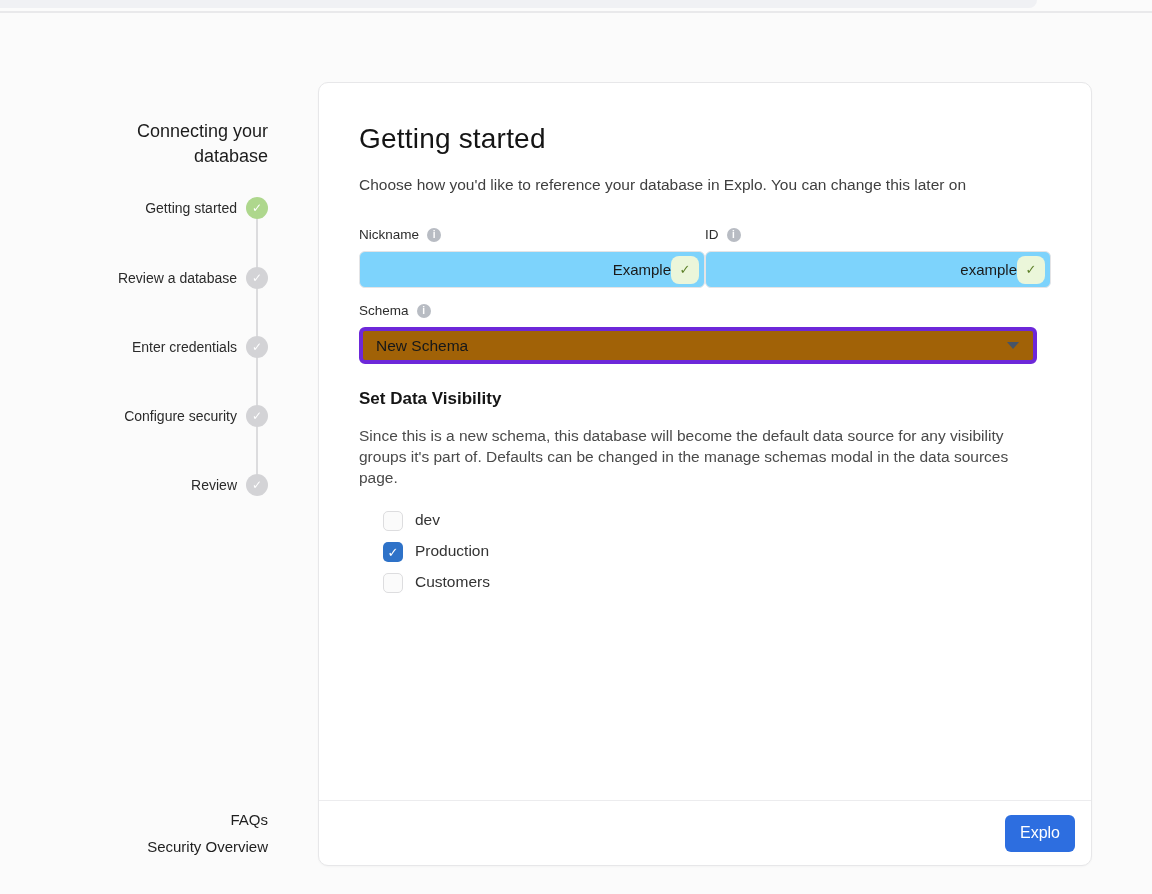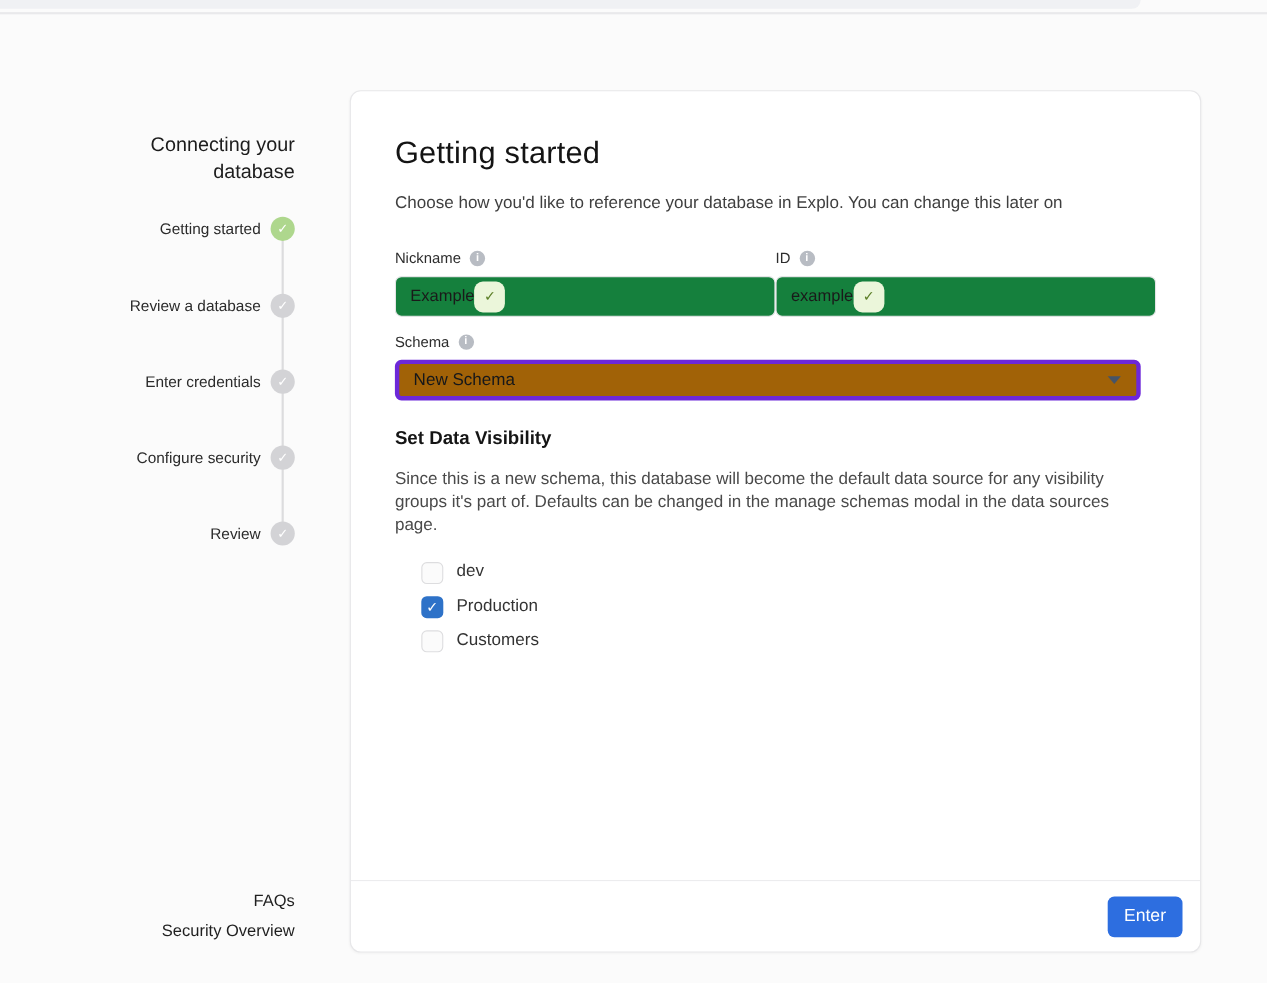--- a/index.html
+++ b/index.html
@@ -74,22 +74,22 @@
   .field-label-row { display: flex; align-items: center; gap: 8px; margin-bottom: 9px; }
   .field-label { font-size: 13.5px; color: #2d2d2d; }
   .info-icon {
     width: 14px; height: 14px; border-radius: 50%;
     background: #b8bcc3; color: #ffffff;
     font-size: 10px; font-weight: 700; font-style: normal;
     display: flex; align-items: center; justify-content: center;
   }
   .text-input {
     height: 37px; border: 1px solid #e4e4e6; border-radius: 6px;
-    background: #15803d;
-    display: flex; align-items: center; justify-content: flex-start;
+    background: #7dd3fc;
+    display: flex; align-items: center; justify-content: flex-end;
     padding: 0 5px 0 13px;
   }
   .text-input .value { font-size: 15px; color: #1a1a1a; }
   .valid-badge {
     width: 28px; height: 28px; border-radius: 8px;
     background: #ebf6da;
     display: flex; align-items: center; justify-content: center;
     color: #5c7f27; font-size: 13px; font-weight: 700;
   }
 
@@ -226,15 +226,15 @@
         <span class="checkbox-label">Production</span>
       </div>
       <div class="checkbox-row">
         <span class="checkbox unchecked"></span>
         <span class="checkbox-label">Customers</span>
       </div>
     </div>
   </div>
 
   <div class="card-footer">
-    <button class="next-button">Enter</button>
+    <button class="next-button">Explo</button>
   </div>
 </div>
 
 </body></html>

